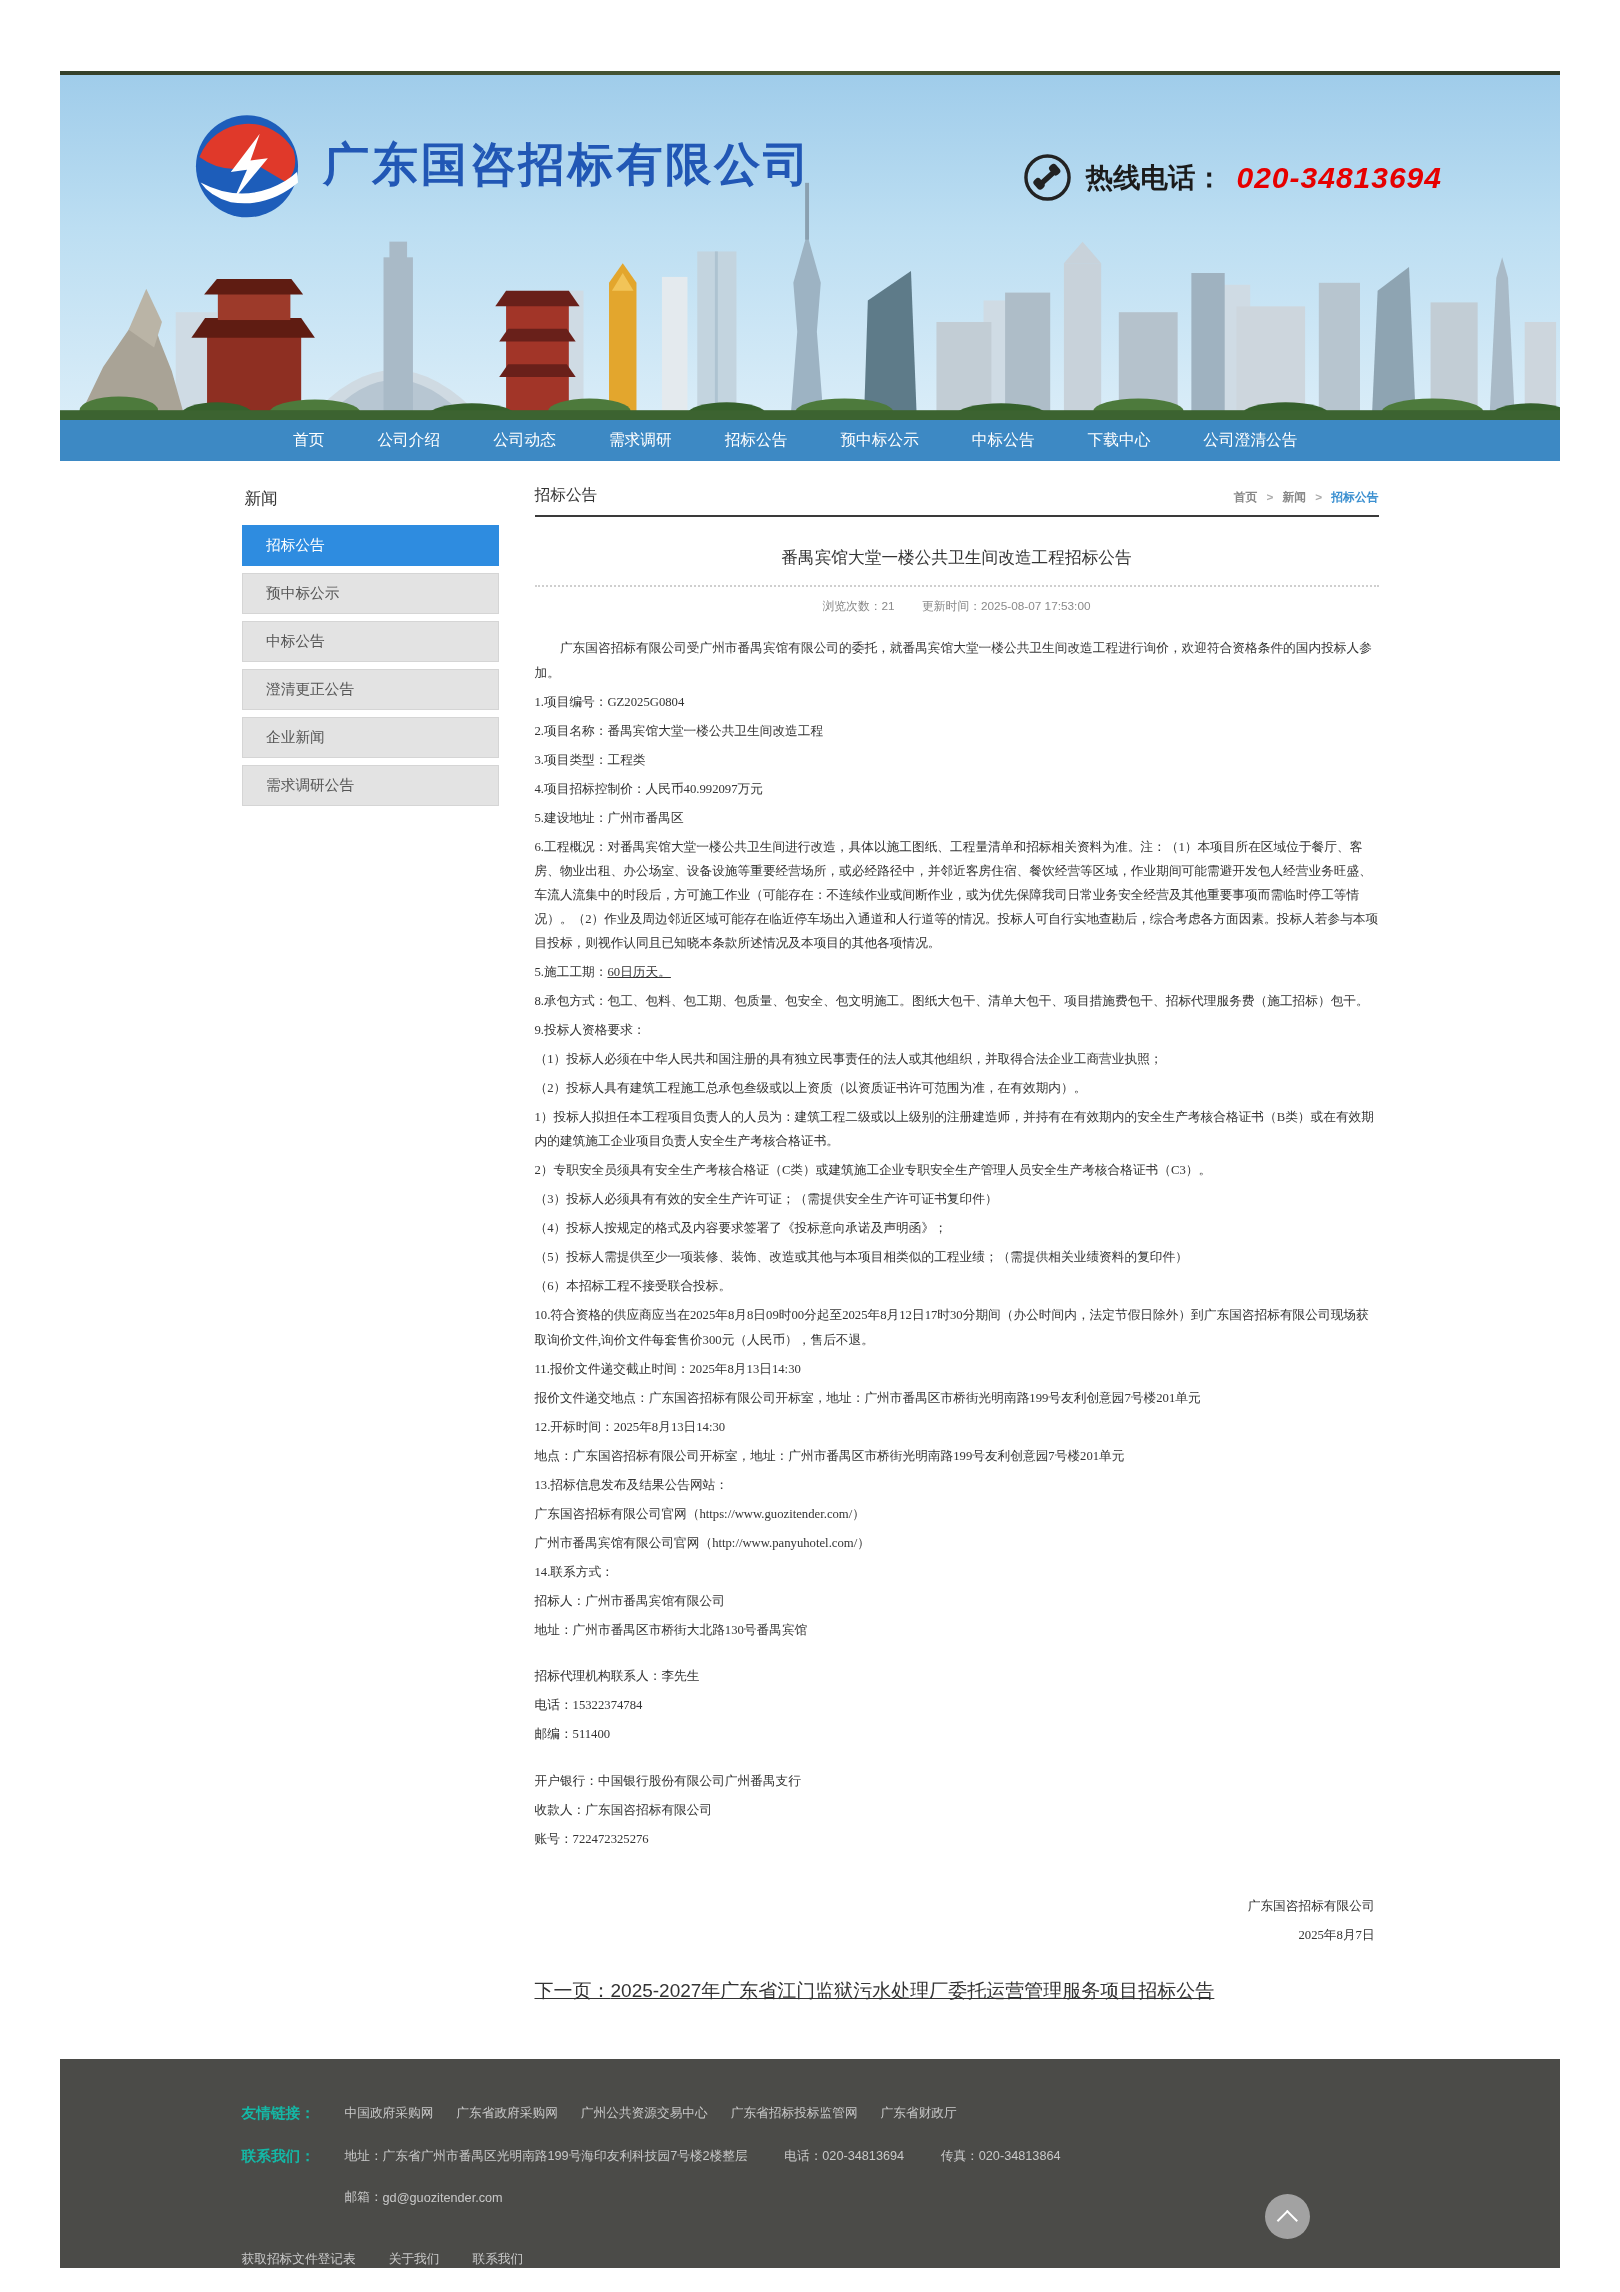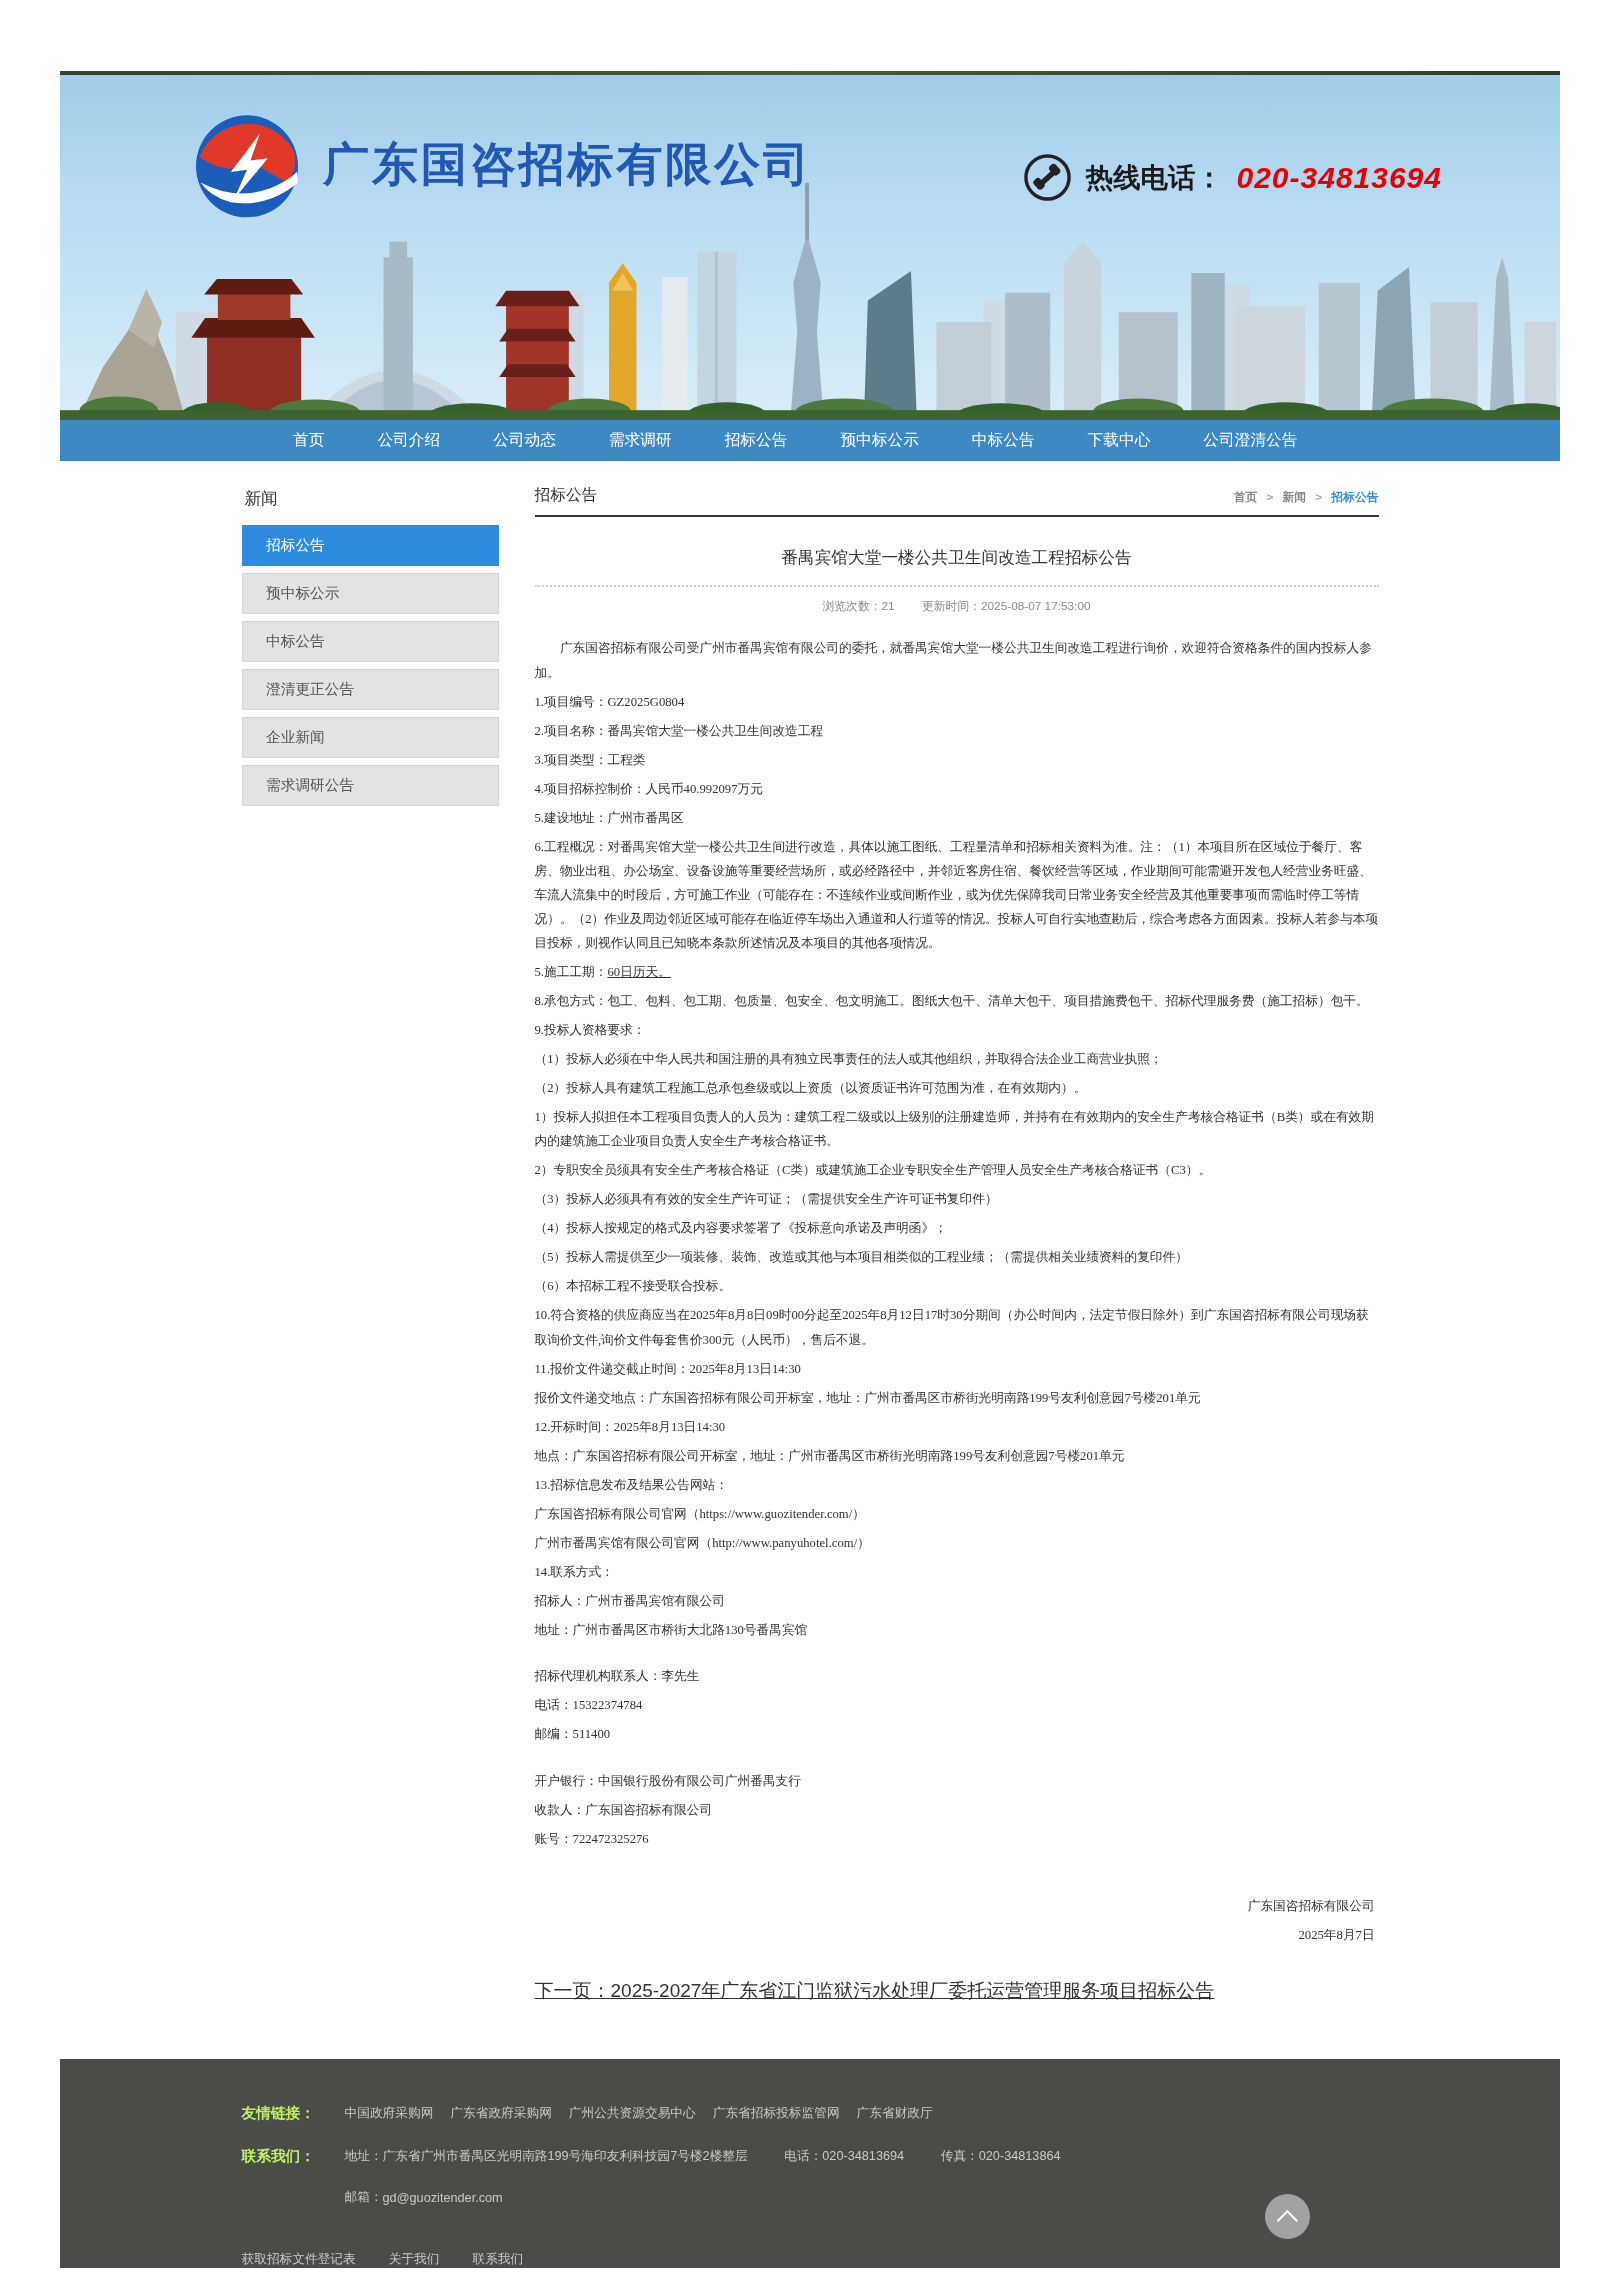--- a/index.html
+++ b/index.html
@@ -57,22 +57,22 @@
   .signature{font-family:"Liberation Serif","DejaVu Serif",serif;font-size:12.7px;color:#333;
              text-align:right;margin-top:41px;line-height:2.3;padding-right:3.9px;}
   .next-row{margin-top:28px;font-size:19px;color:#333;text-decoration:underline;}
   .next-row .next-link{color:#333;cursor:pointer;}
 
   
   .footer{margin-top:55px;background:#4b4b48;}
   .footer-inner{width:1137px;margin:0 auto;position:relative;
                 padding:45px 0 0;color:#c9c9c9;font-size:12.7px;}
   .f-row{display:flex;align-items:center;margin-bottom:23.5px;}
-  .f-label{width:103px;flex:none;font-size:14.7px;font-weight:bold;color:#bef264;}
-  .friend-links{display:flex;column-gap:17px;flex-wrap:wrap;}
+  .f-label{width:103px;flex:none;font-size:14.7px;font-weight:bold;color:#14b8a6;}
+  .friend-links{display:flex;column-gap:23px;flex-wrap:wrap;}
   .f-link{color:#c9c9c9;cursor:pointer;white-space:nowrap;}
   .c-label{color:#c9c9c9;}
   .c-item{margin-right:33px;white-space:nowrap;text-align:center;}
   .email-row{margin-left:103px;margin-bottom:0;}
   .bottom-links{display:flex;column-gap:33px;margin-top:45px;}
   .back-top{position:absolute;right:69px;top:135px;width:45px;height:45px;border-radius:50%;
             background:#a2a2a2;display:flex;align-items:center;justify-content:center;cursor:pointer;}
   .chevron-up{width:12.7px;height:12.7px;border-left:2.9px solid #fff;border-top:2.9px solid #fff;
               transform:rotate(45deg);margin-top:6.9px;}
 </style>

